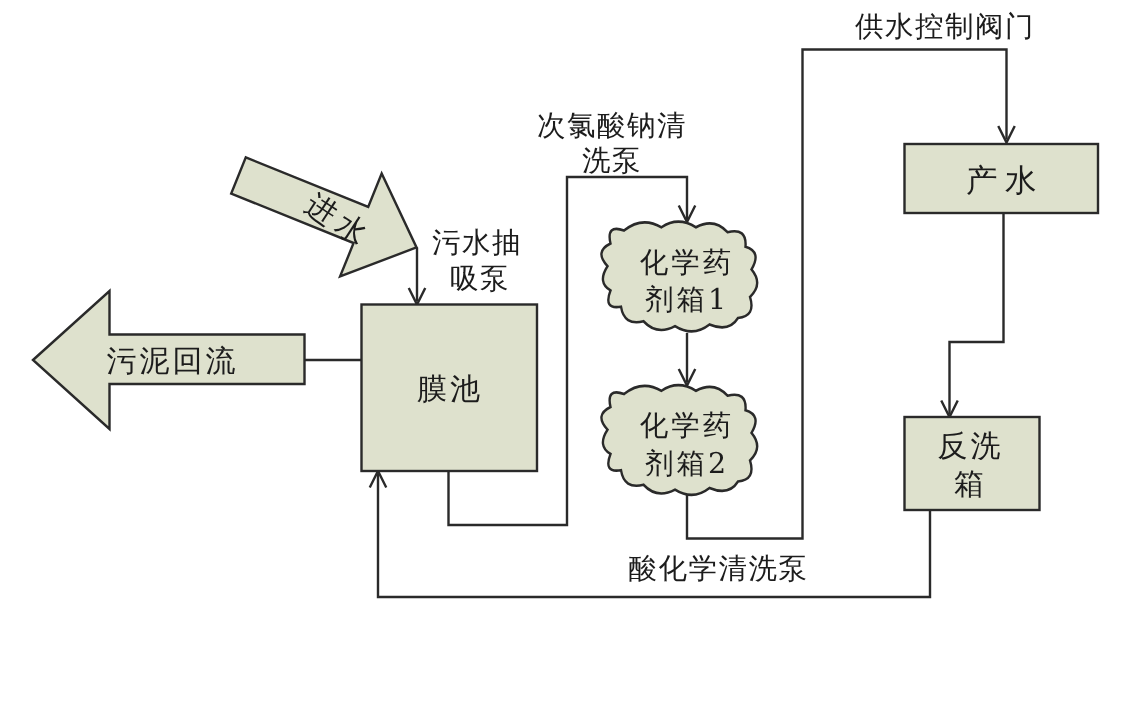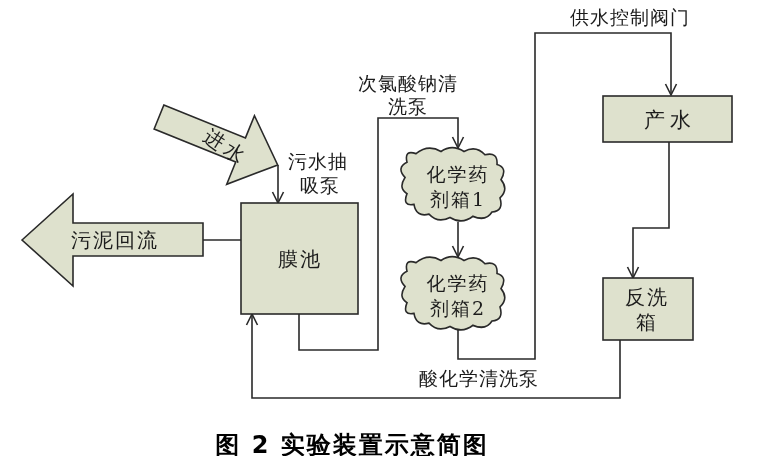--- a/index.html
+++ b/index.html
@@ -105,14 +105,13 @@
       <text x="458" y="206" class="node-lbl">剂箱1</text>
       <text x="458" y="290" class="node-lbl">化学药</text>
       <text x="458" y="315" class="node-lbl">剂箱2</text>
       <text x="670" y="127" class="node-lbl node-lbl-lg">产水</text>
       <text x="647" y="304" class="node-lbl" style="font-size:20px;">反洗</text>
       <text x="647" y="329" class="node-lbl" style="font-size:20px;">箱</text>
       <text x="479" y="385" class="lbl lbl-mid">酸化学清洗泵</text>
     </g>
   </svg>
 
-  <div class="caption">图 2 实验装置示意简图</div>
 </div>
 
 </body></html>

